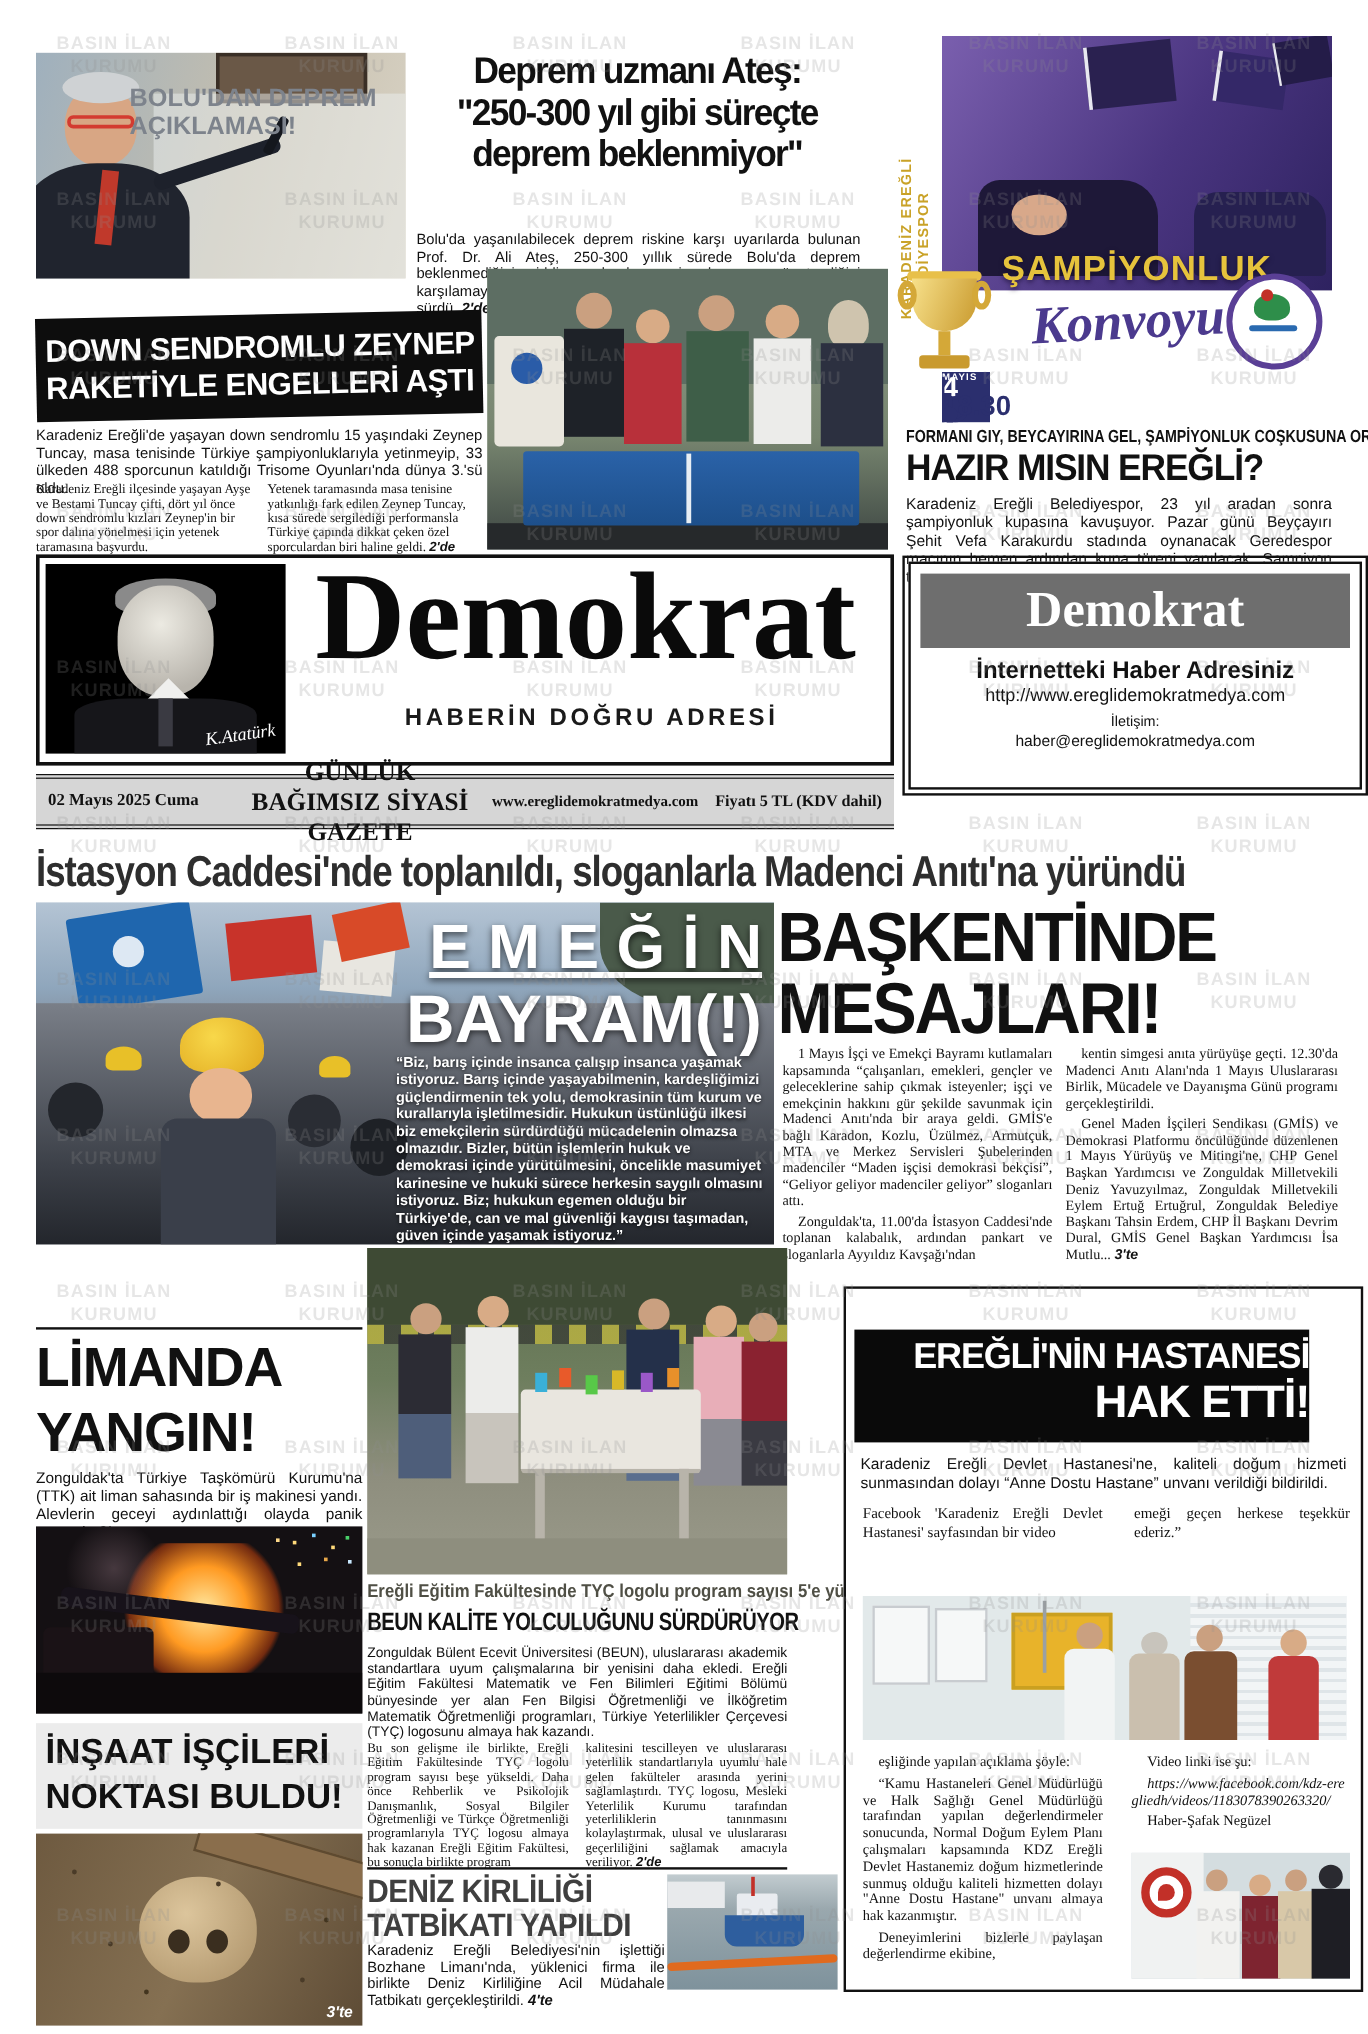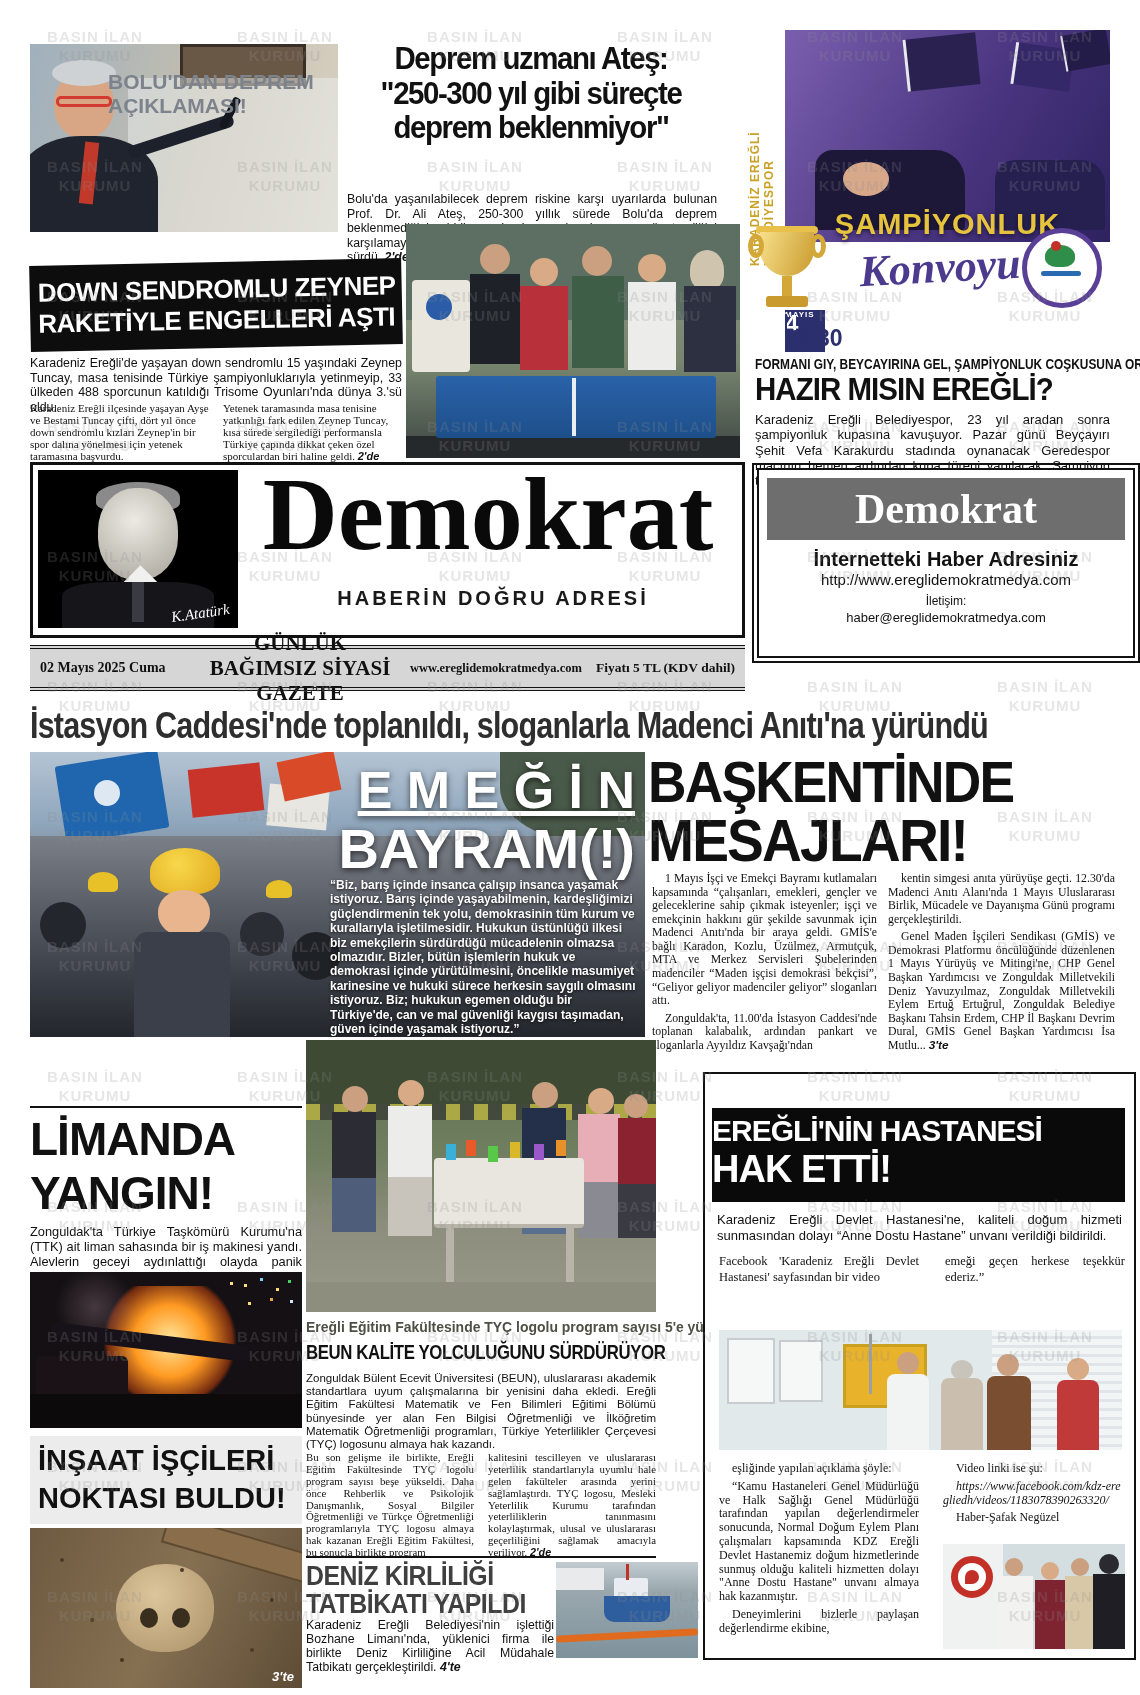--- a/index.html
+++ b/index.html
@@ -130,22 +130,22 @@
   #beun-col2{left:488px;top:1452px;width:168px;font-size:10.8px;line-height:1.1;}
   #mid-rule{left:306px;top:1556px;width:350px;height:2px;background:#111;}
   #deniz-headline{left:306px;top:1562px;width:260px;font-size:27px;font-weight:900;color:#3f3f3f;
     line-height:1.05;letter-spacing:-0.5px;transform:scaleX(.92);transform-origin:left;}
   #deniz-lead{left:306px;top:1618px;width:248px;font-size:12.3px;line-height:1.15;}
   #boat-photo{left:556px;top:1562px;width:142px;height:96px;
     background:linear-gradient(#c2ccd0 0%,#9aa8ae 30%,#7e929c 100%);}
   
   #hospital-section{left:703px;top:1072px;width:433px;height:588px;border:2px solid #111;
     box-sizing:border-box;background:#fff;}
-  #hosp-black{left:7px;top:34px;width:413px;height:94px;background:#0a0a0a;color:#fff;
-    text-align:left;padding-top:6px;box-sizing:border-box;}
+  #hosp-black{left:7px;top:34px;width:379px;height:94px;background:#0a0a0a;color:#fff;
+    text-align:right;padding-top:6px;box-sizing:border-box;}
   #hosp-black .l1{font-size:30px;font-weight:900;letter-spacing:-1px;}
   #hosp-black .l2{font-size:38px;font-weight:900;letter-spacing:-1px;}
   #hosp-lead{left:12px;top:138px;width:405px;font-size:13px;line-height:1.2;}
   #hosp-ic1{left:14px;top:180px;width:200px;font-size:12.5px;line-height:1.25;}
   #hosp-ic2{left:240px;top:180px;width:180px;font-size:12.5px;line-height:1.25;}
   #hospital-photo{left:14px;top:256px;width:403px;height:120px;background:#e2e9ea;}
   #hosp-col1{left:14px;top:388px;width:200px;font-size:12px;line-height:1.15;}
   #hosp-col2{left:238px;top:388px;width:182px;font-size:12px;line-height:1.15;}
   #corridor-photo{left:238px;top:470px;width:182px;height:105px;background:#d4dde0;}
 </style>

